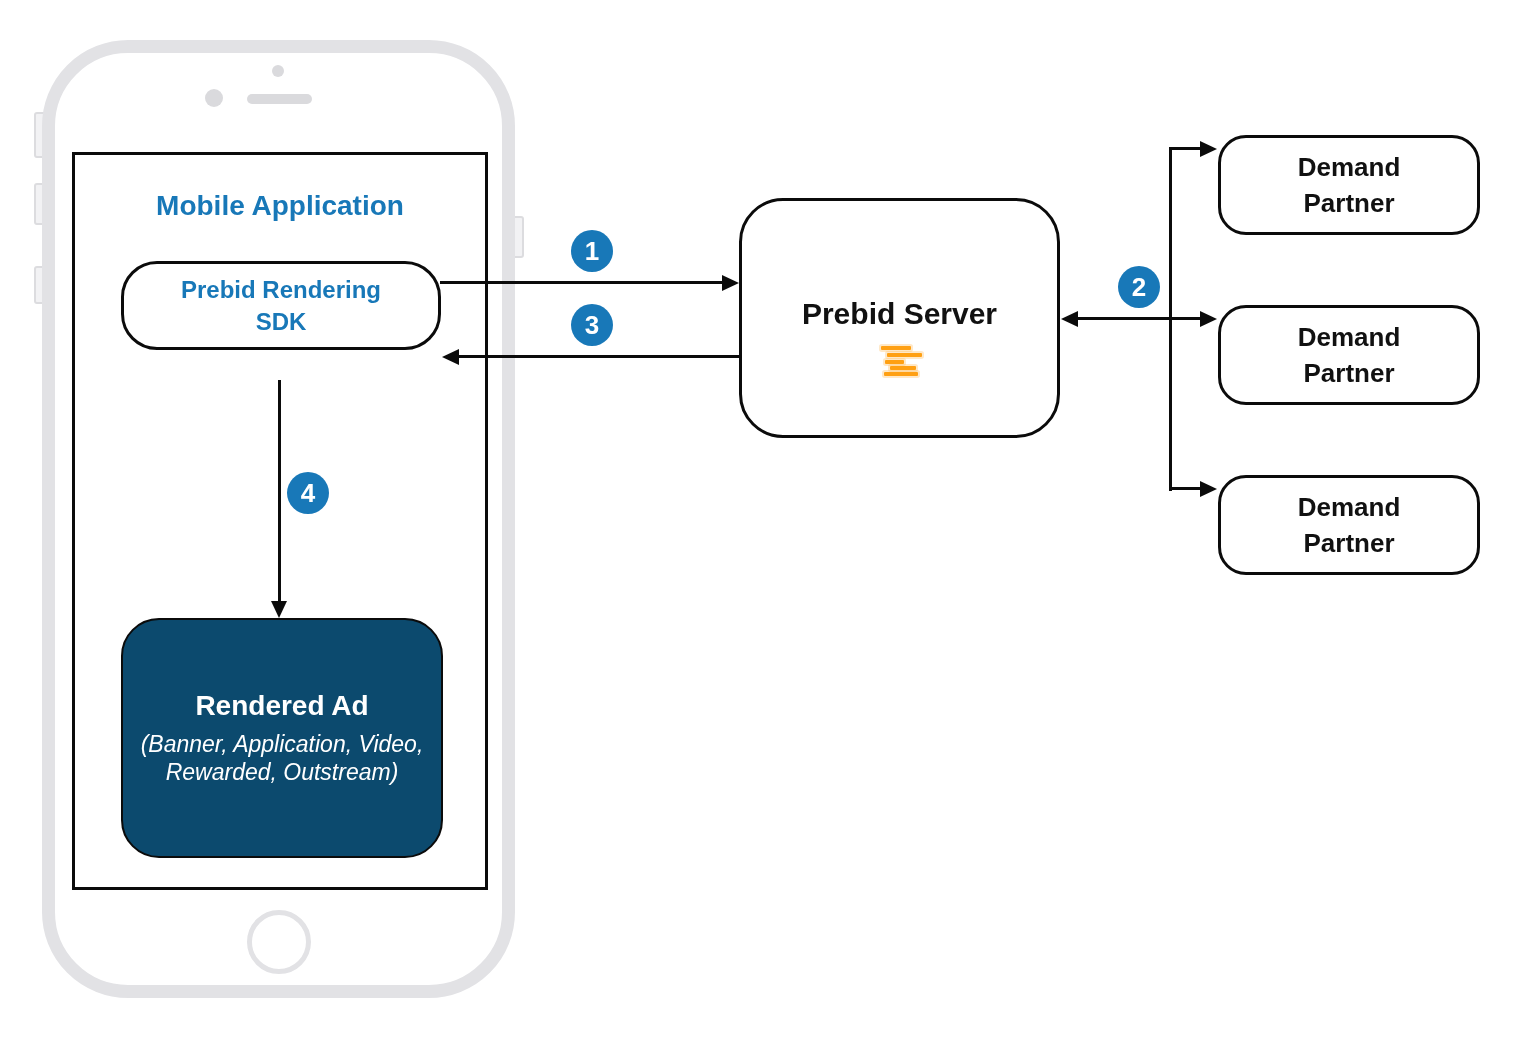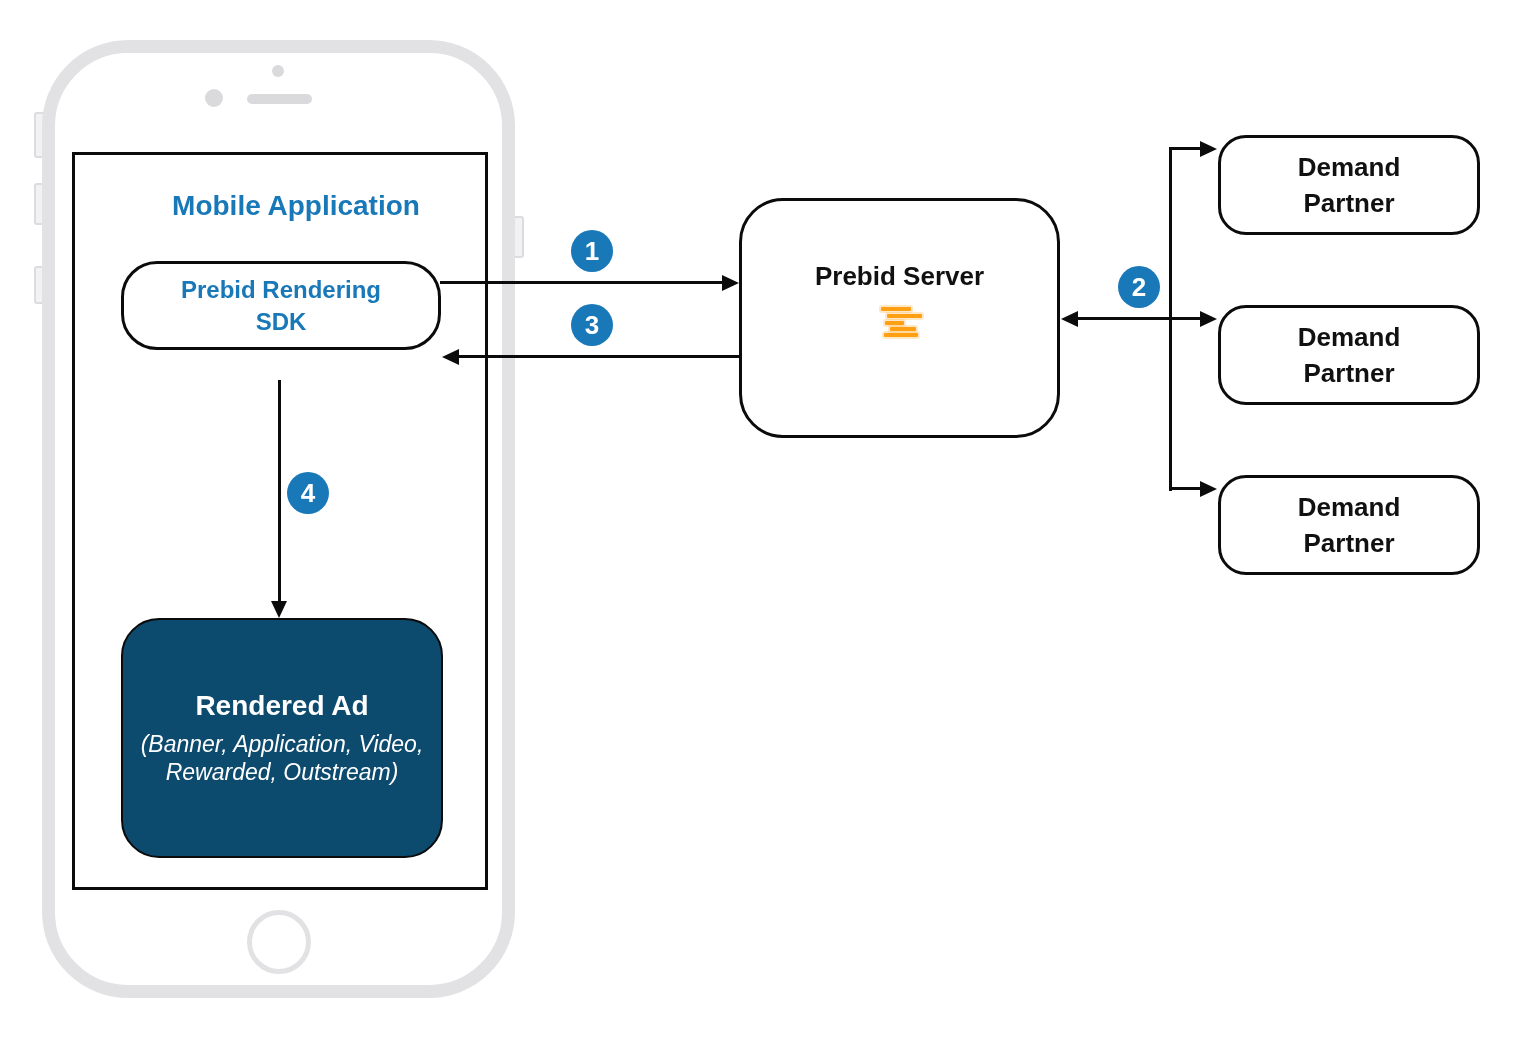--- a/index.html
+++ b/index.html
@@ -60,21 +60,20 @@
     border: 3px solid #0b0b0b;
     background: #ffffff;
     z-index: 3;
   }
   .app-title {
     left: 72px; top: 190px; width: 416px;
     text-align: center;
     font-size: 28px; font-weight: bold;
     color: #1878b8;
     z-index: 4;
-    padding-left: 16px;
   }
   .node {
     box-sizing: border-box;
     border: 3px solid #0b0b0b;
     background: #ffffff;
     display: flex; flex-direction: column;
     align-items: center; justify-content: center;
     text-align: center;
     z-index: 4;
   }
@@ -99,22 +98,22 @@
   .ad-subtitle {
     font-size: 23px; font-style: italic; color: #ffffff;
     line-height: 28px; white-space: pre-line;
   }
   .server-box {
     left: 739px; top: 198px; width: 321px; height: 240px;
     border-radius: 44px;
     justify-content: flex-start;
   }
   .server-label {
-    margin-top: 60px;
-    font-size: 26px; font-weight: bold; color: #111111;
+    margin-top: 96px;
+    font-size: 30px; font-weight: bold; color: #111111;
   }
   .prebid-logo { position: relative; margin-top: 14px; width: 50px; height: 37px; }
   .prebid-logo .bar {
     position: absolute; height: 4px;
     background: #ffa013;
     box-shadow: 0 0 0 2px rgba(255, 179, 71, 0.30);
     border-radius: 1px;
   }
   .bar1 { left: 6px;  top: 1px;  width: 30px; }
   .bar2 { left: 12px; top: 8px;  width: 35px; }

